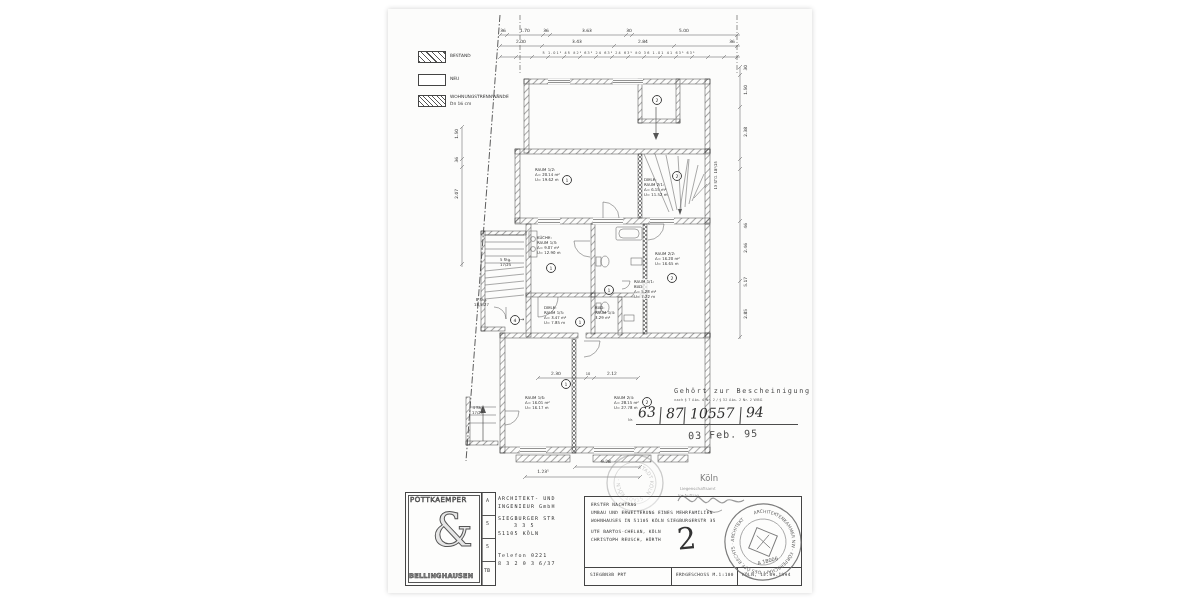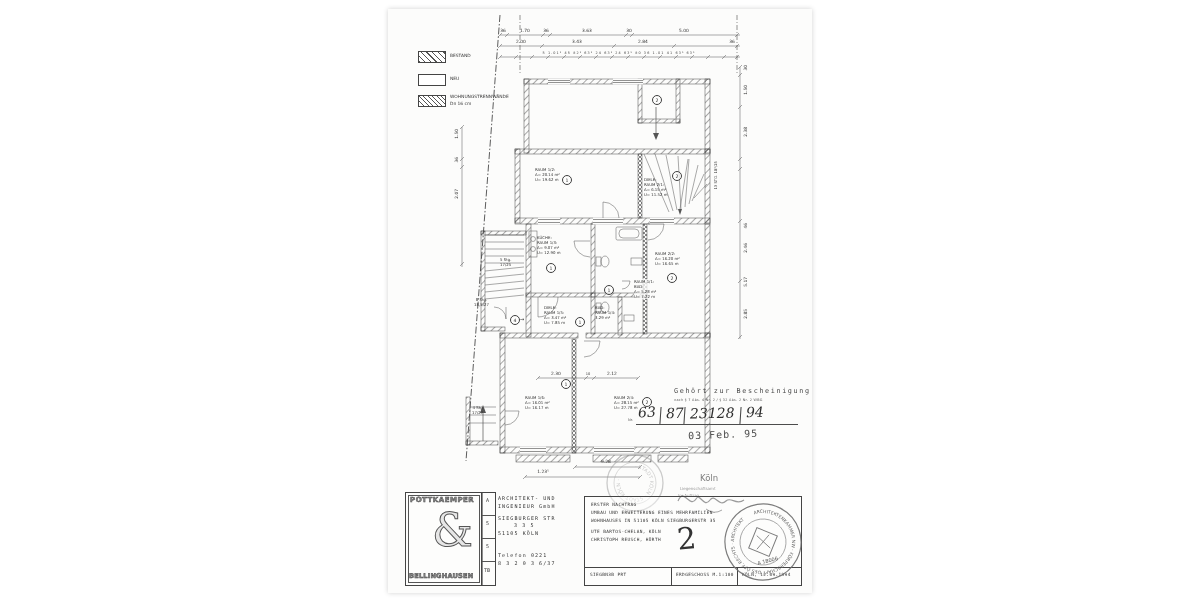--- a/index.html
+++ b/index.html
@@ -406,35 +406,35 @@
   </div>
 
   <div>
     <div class="t appr-title" style="left:286px;top:378px">Gehört zur Bescheinigung</div>
     <div class="t appr-law" style="left:286px;top:389px">nach § 7 Abs. 4 Nr. 2 / § 32 Abs. 2 Nr. 2 WBG</div>
     <span class="t" style="left:240px;top:409px;font-size:3.6px;color:#555">Nr.</span>
     <span class="t hand" style="left:250px;top:394px;font-size:14px;transform:rotate(-3deg)">63</span>
     <div class="vbar" style="left:272px;top:398px"></div>
     <span class="t hand" style="left:278px;top:395px;font-size:14px;transform:rotate(-2deg)">87</span>
     <div class="vbar" style="left:296px;top:398px"></div>
-    <span class="t hand" style="left:302px;top:395px;font-size:14px;transform:rotate(-1deg)">23128</span>
+    <span class="t hand" style="left:302px;top:395px;font-size:14px;transform:rotate(-1deg)">10557</span>
     <div class="vbar" style="left:352px;top:398px"></div>
     <span class="t hand" style="left:358px;top:394px;font-size:14px;transform:rotate(-2deg)">94</span>
     <div class="abs" style="left:248px;top:415px;width:162px;height:1px;background:#4c4c4c"></div>
     <div class="t datestamp" style="left:300px;top:419px">03 Feb. 95</div>
     <div class="t" style="left:312px;top:464px;font-size:8.5px;color:#7e7e7e">Köln</div>
     <div class="t faint" style="left:292px;top:477px;font-size:4px">Liegenschaftsamt</div>
     <div class="t faint" style="left:290px;top:484px;font-size:4px">Im Auftrag</div>
   </div>
 
   <div>
 
     <div class="box" style="left:17px;top:483px;width:76px;height:92px">
       <div class="abs" style="left:2px;top:2px;right:2px;bottom:2px;border:0.8px solid #555"></div>
-      <div class="t outline" style="left:4px;top:3px;font-size:7px;font-weight:bold;letter-spacing:.5px">POTTKAEMPER</div>
+      <div class="t outline" style="left:4px;top:3px;font-size:7px;font-weight:normal;letter-spacing:.5px">POTTKAEMPER</div>
       <div class="t" style="left:26px;top:8px;font-size:46px;font-family:'DejaVu Serif',serif;color:#e6e6e6;-webkit-text-stroke:1px #555">&amp;</div>
       <div class="t outline" style="left:3px;top:79px;font-size:6.6px;font-weight:bold;letter-spacing:.2px">BELLINGHAUSEN</div>
     </div>
 
     <div class="box" style="left:93px;top:483px;width:13px;height:92px">
       <div class="t mono" style="left:4px;top:4px;font-size:5px">A</div>
       <div class="abs" style="left:0;top:22px;width:13px;height:0.8px;background:#555"></div>
       <div class="t mono" style="left:4px;top:27px;font-size:5px">5</div>
       <div class="abs" style="left:0;top:45px;width:13px;height:0.8px;background:#555"></div>
       <div class="t mono" style="left:4px;top:50px;font-size:5px">5</div>

